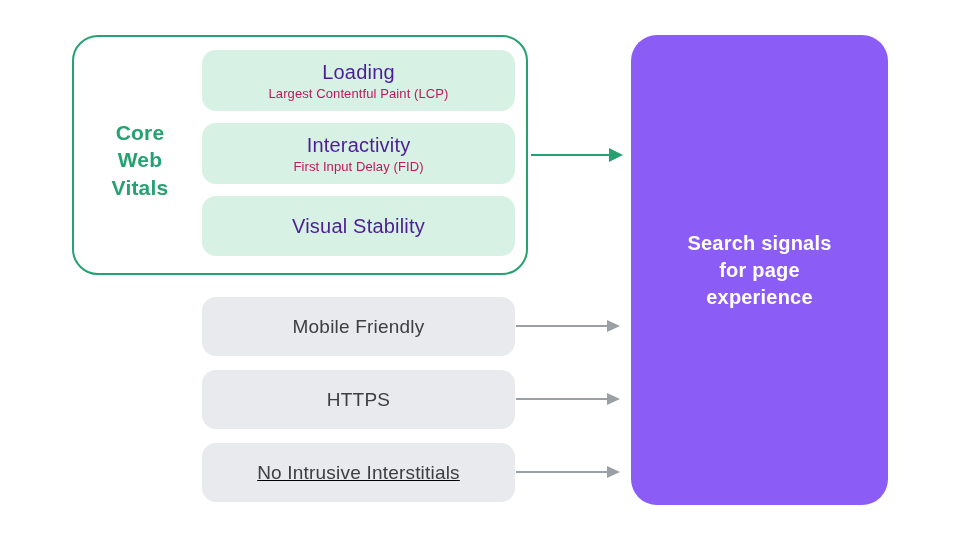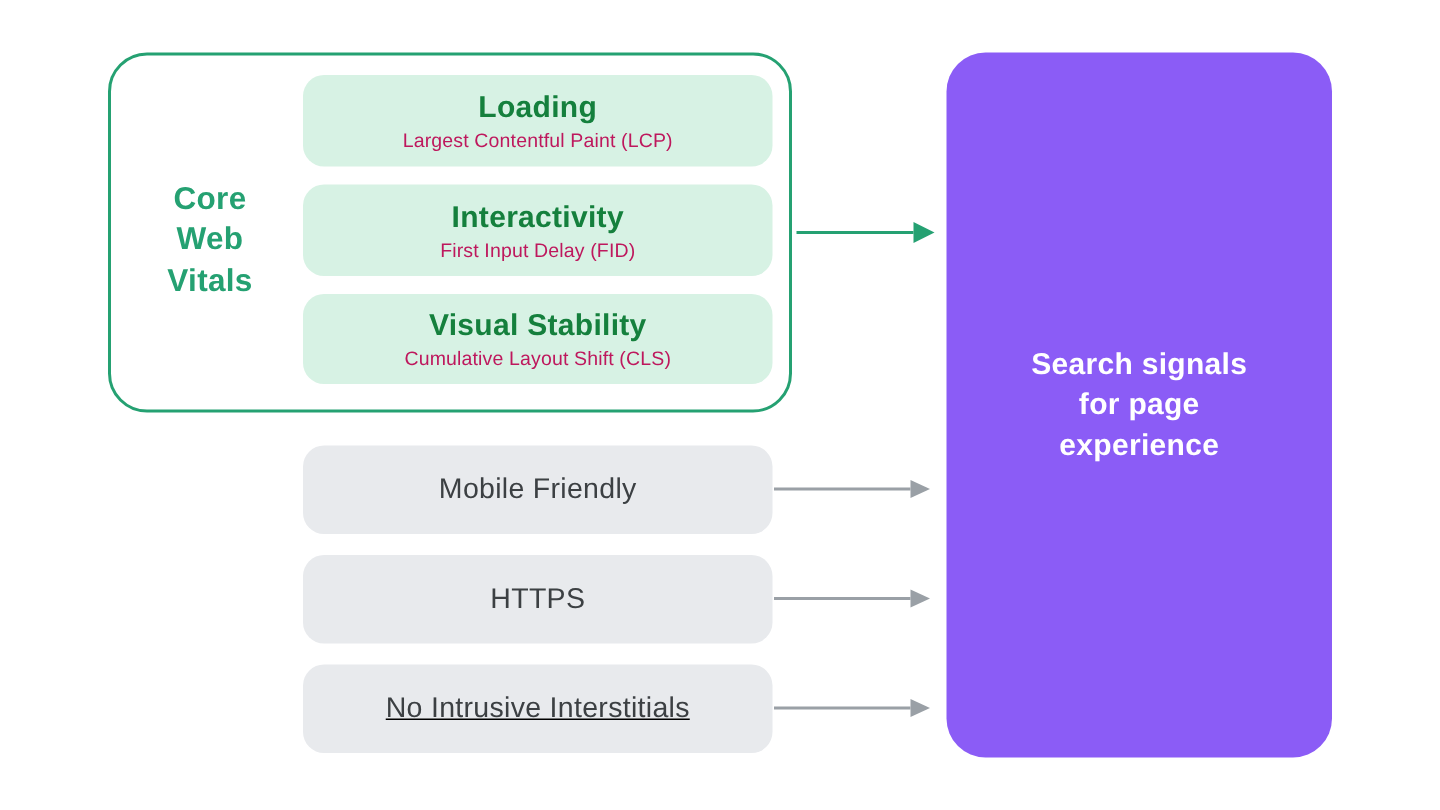--- a/index.html
+++ b/index.html
@@ -52,23 +52,23 @@
     flex-direction: column;
     align-items: center;
     justify-content: center;
     text-align: center;
     box-sizing: border-box;
   }
   .card.green { background: #d7f2e4; height: 61px; }
   .card.gray  { background: #e8eaed; height: 59px; }
 
   .card-title {
-    color: #15803d;
+    color: #4c1d95;
     font-size: 20px;
-    font-weight: 700;
+    font-weight: 400;
     line-height: 1.15;
     letter-spacing: 0.2px;
   }
   .card-sub {
     color: #be185d;
     font-size: 13px;
     font-weight: 400;
     margin-top: 2px;
     letter-spacing: 0.1px;
   }
@@ -153,21 +153,20 @@
     <div class="card-sub">Largest Contentful Paint (LCP)</div>
   </div>
 
   <div class="card green c2">
     <div class="card-title">Interactivity</div>
     <div class="card-sub">First Input Delay (FID)</div>
   </div>
 
   <div class="card green c3">
     <div class="card-title">Visual Stability</div>
-    <div class="card-sub">Cumulative Layout Shift (CLS)</div>
   </div>
 
   <div class="card gray g2">
     <div class="gray-label">HTTPS</div>
   </div>
 
   <div class="card gray g1">
     <div class="gray-label">Mobile Friendly</div>
   </div>
 

